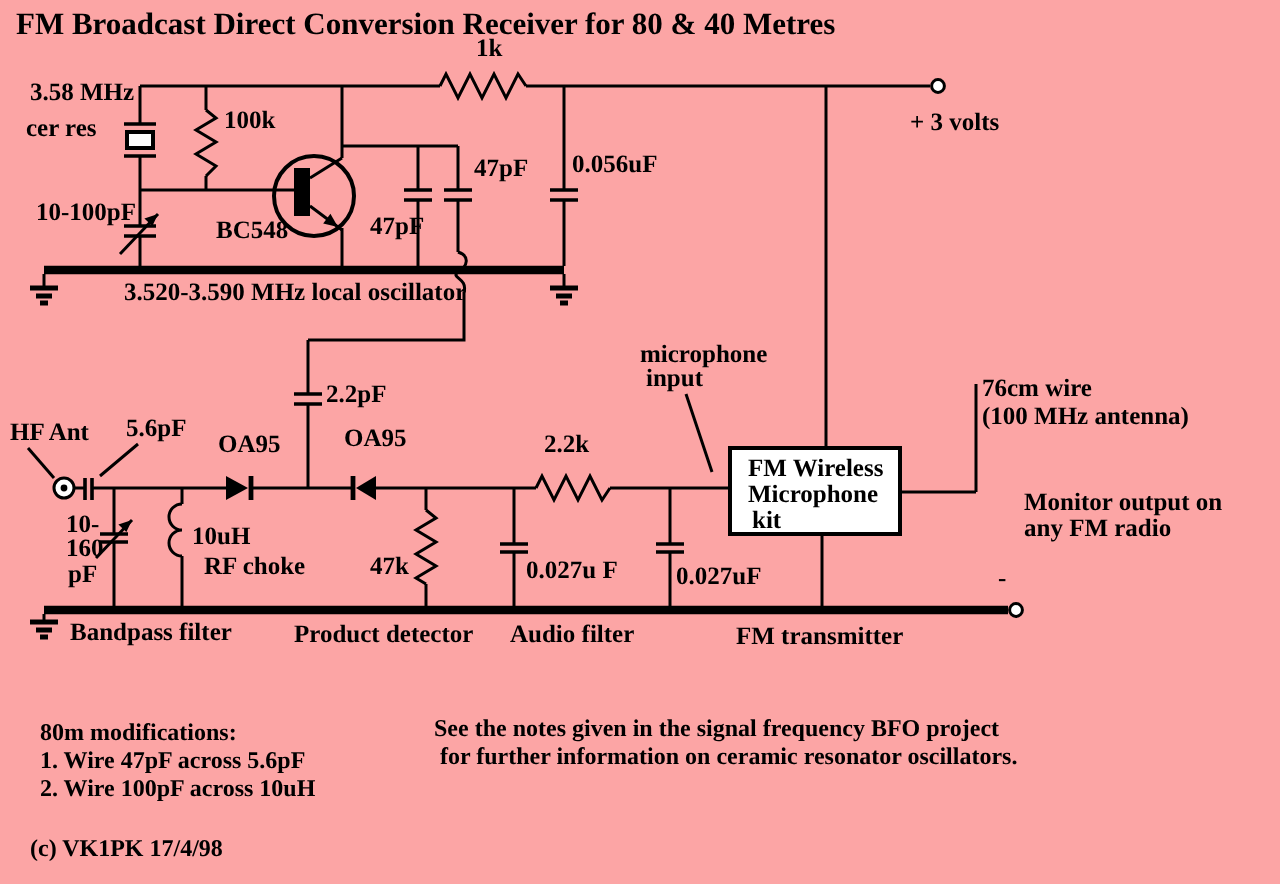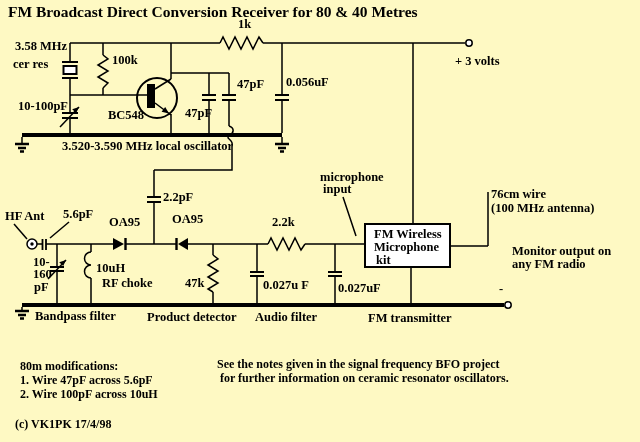--- a/index.html
+++ b/index.html
@@ -1,16 +1,16 @@
 <!DOCTYPE html>
 <html><head>
 <meta charset="utf-8">
 <style>
   html,body{margin:0;padding:0;background:#ffffff;}
-  .stage{position:relative;width:640px;height:442px;background:#fef9c3;overflow:hidden;}
+  .stage{position:relative;width:640px;height:442px;background:#fca5a5;overflow:hidden;}
   svg{display:block;}
   text{font-family:"Liberation Serif","DejaVu Serif",serif;font-weight:bold;fill:#000000;}
   .t-title{font-size:15.5px;}
   .t-label{font-size:12.5px;}
   .t-note{font-size:12px;}
   .wire{stroke:#000;stroke-width:1.5;fill:none;}
   .rail{stroke:#000;stroke-width:4.2;fill:none;}
   .plate{stroke:#000;stroke-width:1.8;fill:none;}
   .bar{stroke:#000;stroke-width:2.4;fill:none;}
   .fillblk{fill:#000;stroke:none;}

